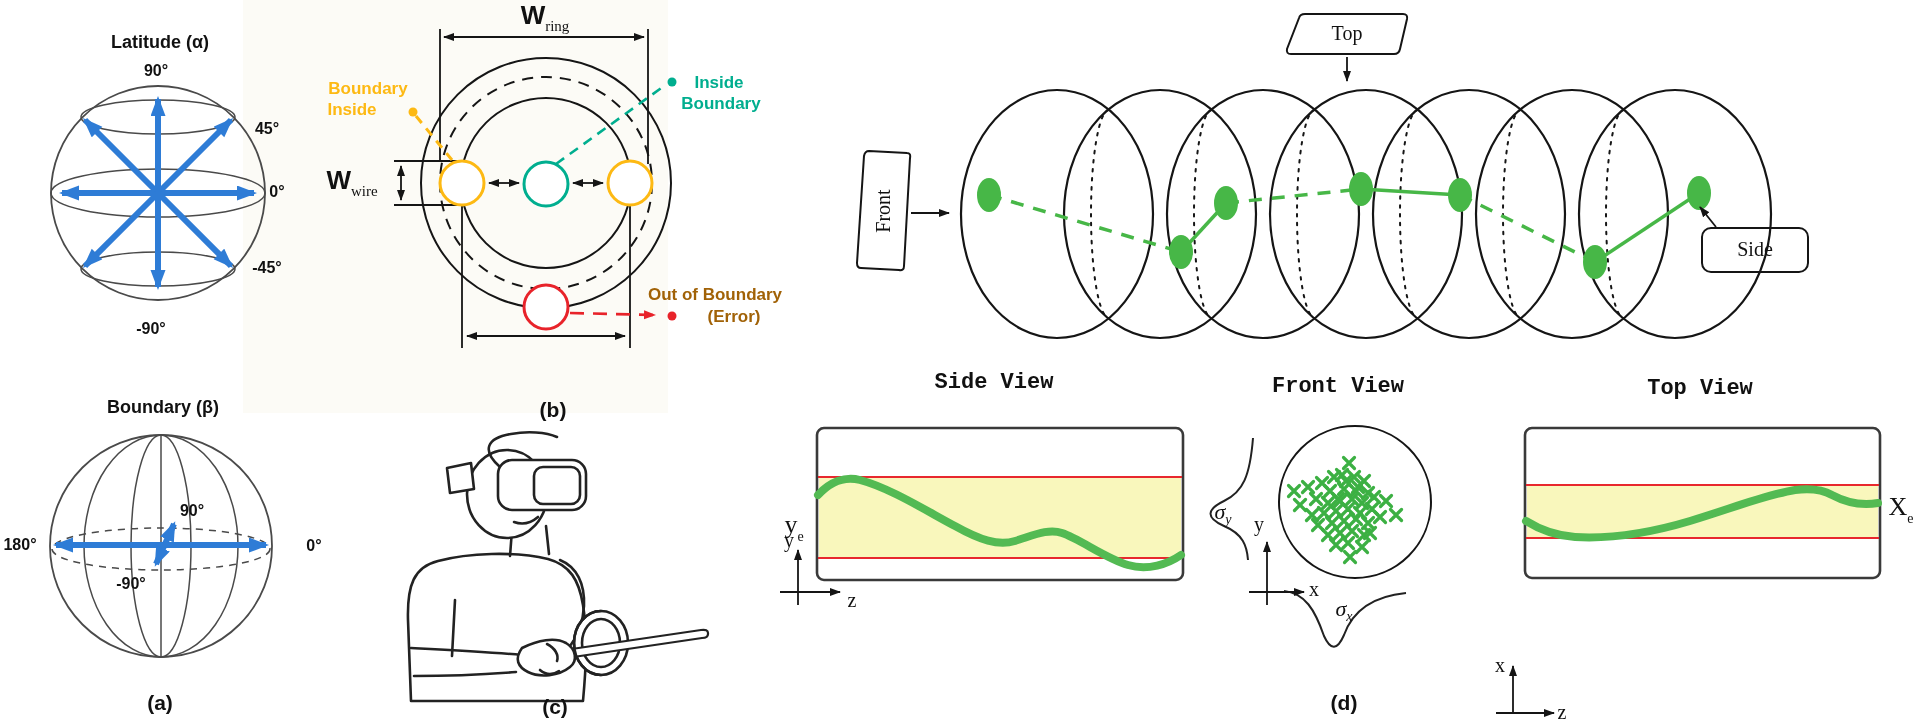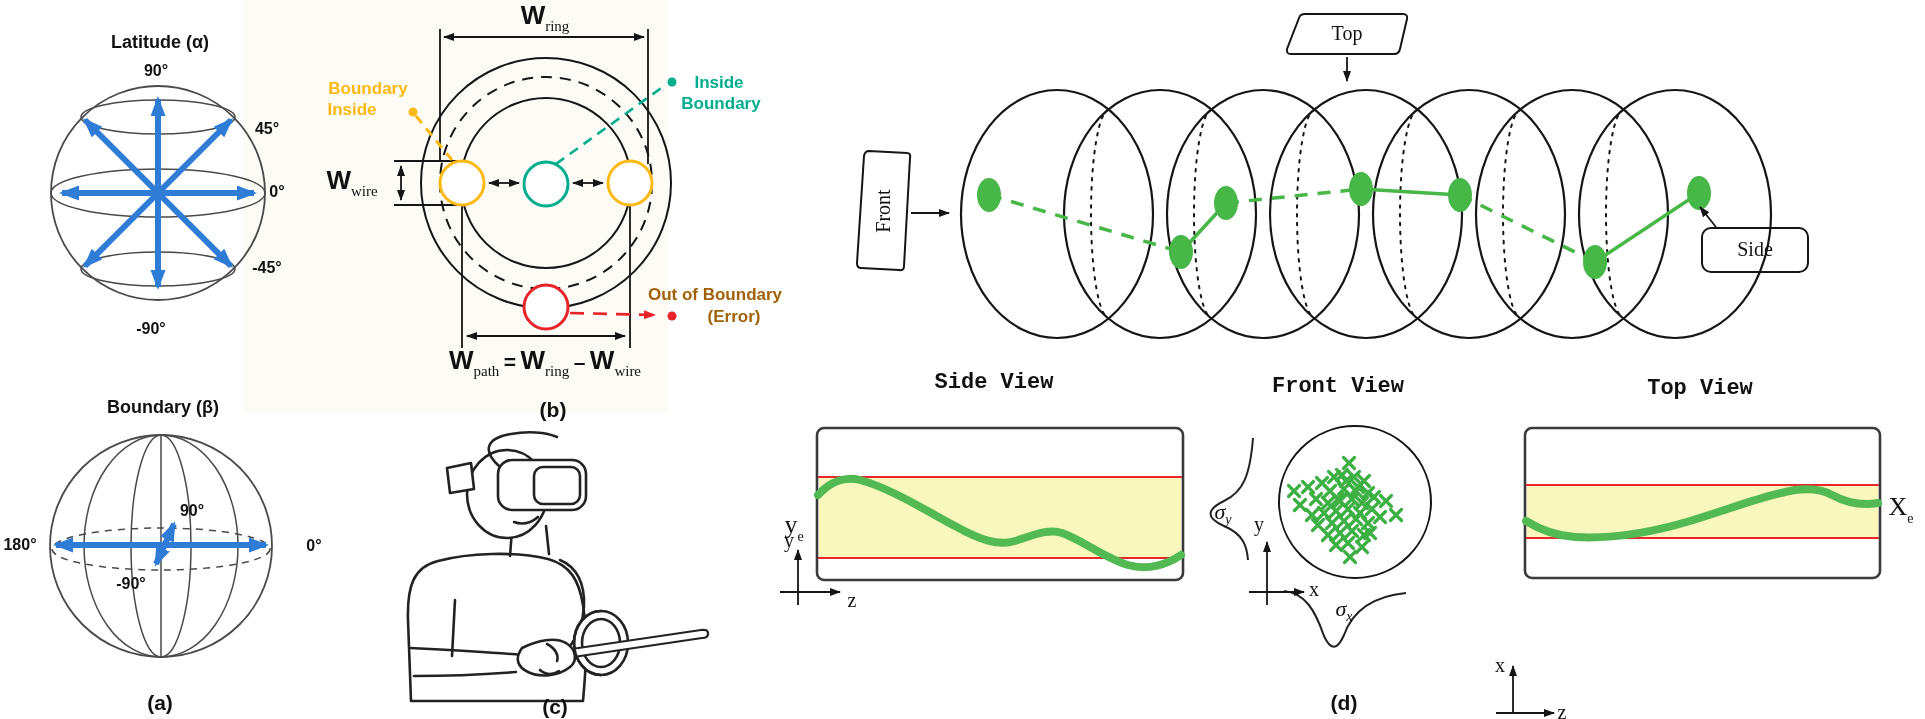--- a/index.html
+++ b/index.html
@@ -307,27 +307,20 @@
   </div>
   <div class="lbl" style="left:352px;top:183px;">
     <span class="w-main">W</span><span class="w-sub">wire</span>
   </div>
   <div class="lbl sans-b small-cap clr-contact" style="left:368px;top:88px;">Boundary</div>
   <div class="lbl sans-b small-cap clr-contact" style="left:352px;top:109px;">Inside</div>
   <div class="lbl sans-b small-cap clr-inside" style="left:719px;top:82px;">Inside</div>
   <div class="lbl sans-b small-cap clr-inside" style="left:721px;top:103px;">Boundary</div>
   <div class="lbl sans-b small-cap clr-error" style="left:715px;top:294px;">Out of Boundary</div>
   <div class="lbl sans-b small-cap clr-error" style="left:720px;top:316px;padding-left:28px;">(Error)</div>
-  <div class="lbl" style="left:545px;top:363px;">
-    <span class="w-main">W</span><span class="w-sub">path</span>
-    <span class="w-op">=</span>
-    <span class="w-main">W</span><span class="w-sub">ring</span>
-    <span class="w-op">–</span>
-    <span class="w-main">W</span><span class="w-sub">wire</span>
-  </div>
   <div class="lbl sans-b cap" style="left:553px;top:409px;">(b)</div>
 
   <div class="lbl sans-b cap" style="left:555px;top:706px;">(c)</div>
 
   <div class="lbl box-lbl rot90" style="left:883px;top:211px;">Front</div>
   <div class="lbl box-lbl" style="left:1347px;top:33px;">Top</div>
   <div class="lbl box-lbl" style="left:1755px;top:249px;">Side</div>
 
   <div class="lbl view-title" style="left:994px;top:383px;">Side View</div>
   <div class="lbl view-title" style="left:1338px;top:387px;">Front View</div>

